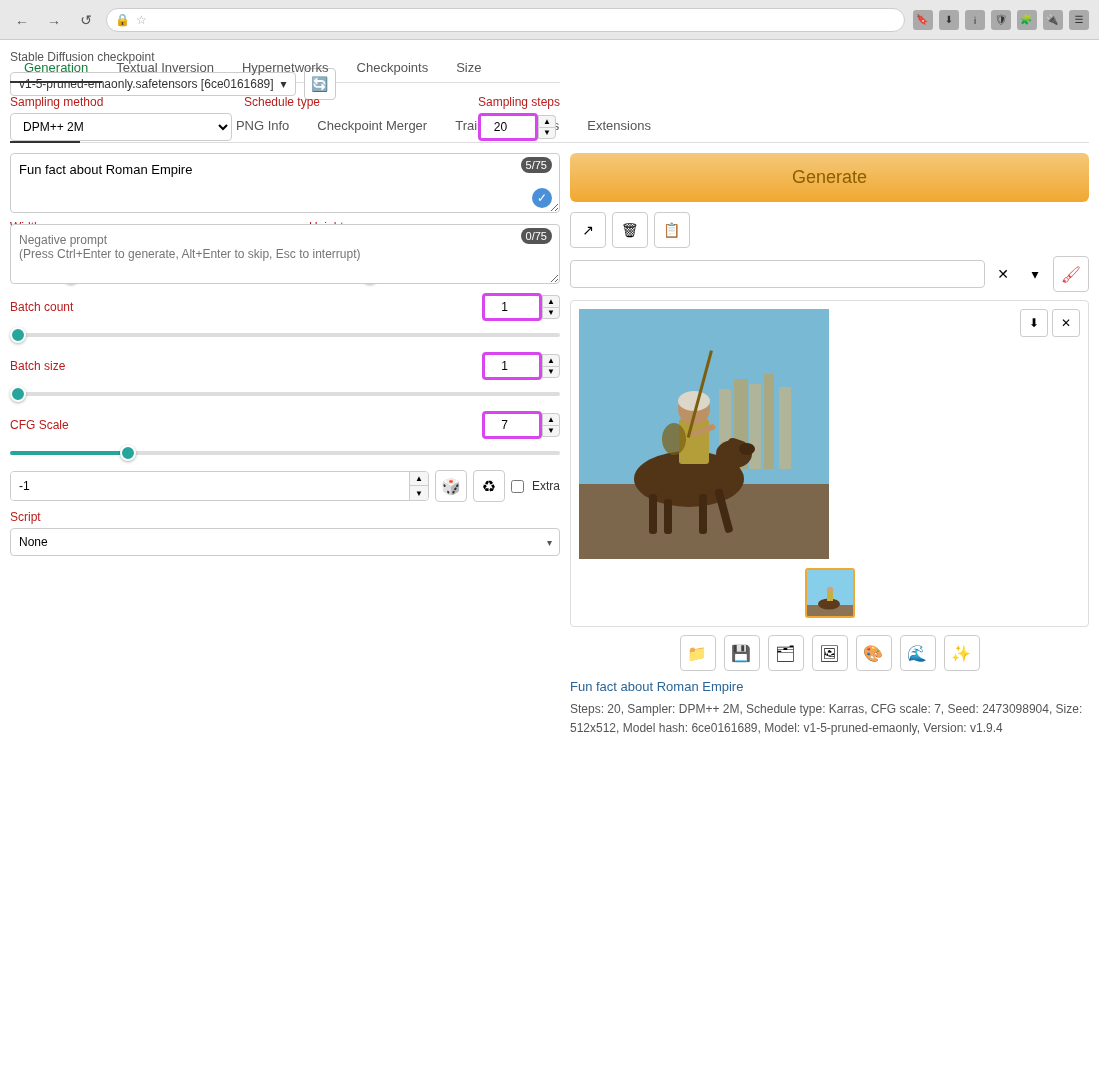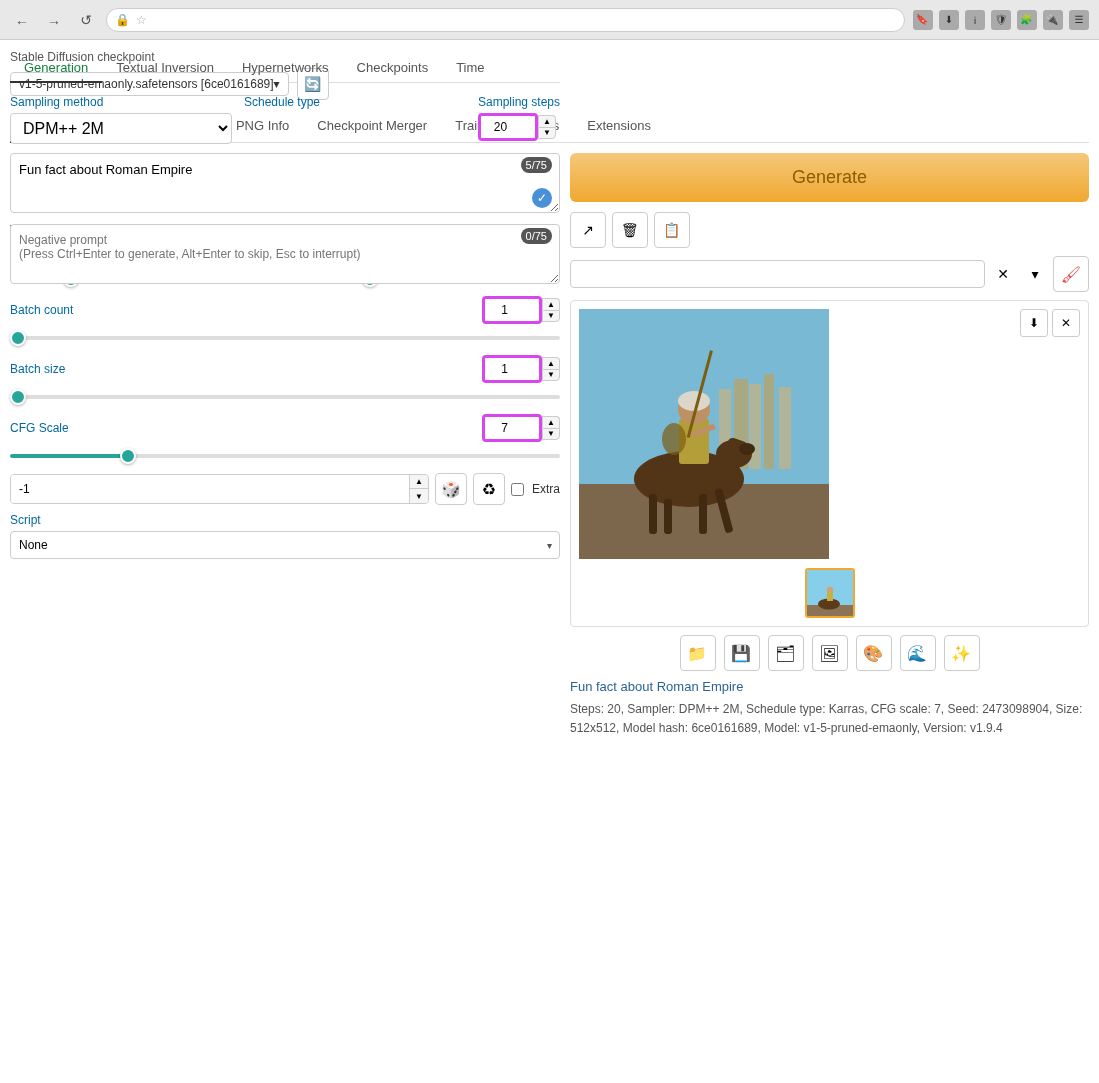--- a/index.html
+++ b/index.html
@@ -22,21 +22,21 @@
     .browser-icons { display: flex; gap: 6px; align-items: center; }
     .browser-icon { width: 20px; height: 20px; background: #aaa; border-radius: 3px; display: flex; align-items: center; justify-content: center; font-size: 10px; }
 
     .app-container { background: white; min-height: calc(1083px - 40px); padding: 10px; }
 
     .checkpoint-section { margin-bottom: 10px; }
     .checkpoint-label { font-size: 12px; color: #555; margin-bottom: 4px; }
     .checkpoint-row { display: flex; align-items: center; gap: 8px; }
     .checkpoint-select {
       padding: 4px 8px; border: 1px solid #ccc; border-radius: 4px; font-size: 12px;
-      background: white; cursor: pointer; min-width: 260px; display: flex; align-items: center; justify-content: space-between;
+      background: white; cursor: pointer; min-width: 260px; display: flex; align-items: center; justify-content: space-between; gap: 7px;
     }
     .refresh-btn {
       width: 32px; height: 32px; border: 1px solid #ccc; border-radius: 4px;
       background: white; cursor: pointer; display: flex; align-items: center; justify-content: center; font-size: 14px;
     }
 
     .main-tabs { display: flex; border-bottom: 1px solid #ddd; margin-bottom: 10px; }
     .tab {
       padding: 8px 14px; cursor: pointer; font-size: 13px; color: #555;
       border-bottom: 2px solid transparent; margin-bottom: -1px;
@@ -95,36 +95,36 @@
       background: white; cursor: pointer; display: flex; align-items: center; justify-content: center; font-size: 16px; color: #d44;
     }
 
     .sub-tabs { display: flex; border-bottom: 1px solid #ddd; margin-bottom: 12px; margin-top: 10px; }
     .sub-tab {
       padding: 6px 14px; cursor: pointer; font-size: 13px; color: #555;
       border-bottom: 2px solid transparent; margin-bottom: -1px;
     }
     .sub-tab.active { color: #15803d; border-bottom: 2px solid #333; font-weight: 500; }
     .setting-row { margin-bottom: 12px; }
-    .setting-label { font-size: 12px; color: #0369a1; margin-bottom: 4px; }
+    .setting-label { font-size: 12px; color: #b91c1c; margin-bottom: 4px; }
     .setting-inline { display: flex; align-items: flex-start; gap: 12px; margin-bottom: 12px; }
     .setting-inline-item { flex: 1; }
     .slider {
       width: 100%; height: 4px; border-radius: 2px;
       background: linear-gradient(to right, #26a69a 0%, #26a69a var(--fill), #ddd var(--fill), #ddd 100%);
       appearance: none; -webkit-appearance: none; outline: none; cursor: pointer;
     }
     .slider::-webkit-slider-thumb {
       -webkit-appearance: none; width: 16px; height: 16px; border-radius: 50%;
       background: #26a69a; cursor: pointer; border: 2px solid white; box-shadow: 0 1px 3px rgba(0,0,0,0.3);
     }
 
     .select-dropdown {
       width: 100%; padding: 5px 8px; border: 1px solid #ccc; border-radius: 4px;
-      font-size: 16px; background: white; cursor: pointer;
+      font-size: 12px; background: white; cursor: pointer;
     }
     .number-input {
       width: 60px; padding: 4px 6px; border: 3px solid #d946ef; border-radius: 4px;
       font-size: 12px; text-align: center;
     }
     .stepper { display: flex; flex-direction: column; }
     .stepper-btn {
       width: 18px; height: 12px; border: 1px solid #ccc; background: #f5f5f5;
       cursor: pointer; font-size: 8px; display: flex; align-items: center; justify-content: center;
       line-height: 1;
@@ -364,21 +364,21 @@
     </div>
   </div>
 
   <div style="width:550px; margin-top:-700px;">
 
     <div class="sub-tabs">
       <div class="sub-tab active">Generation</div>
       <div class="sub-tab">Textual Inversion</div>
       <div class="sub-tab">Hypernetworks</div>
       <div class="sub-tab">Checkpoints</div>
-      <div class="sub-tab">Time</div>
+      <div class="sub-tab">Size</div>
     </div>
 
     <div class="setting-inline">
       <div class="setting-inline-item">
         <div class="setting-label">Sampling method</div>
         <select class="select-dropdown">
           <option>DPM++ 2M</option>
           <option>Euler a</option>
           <option>Euler</option>
         </select>

